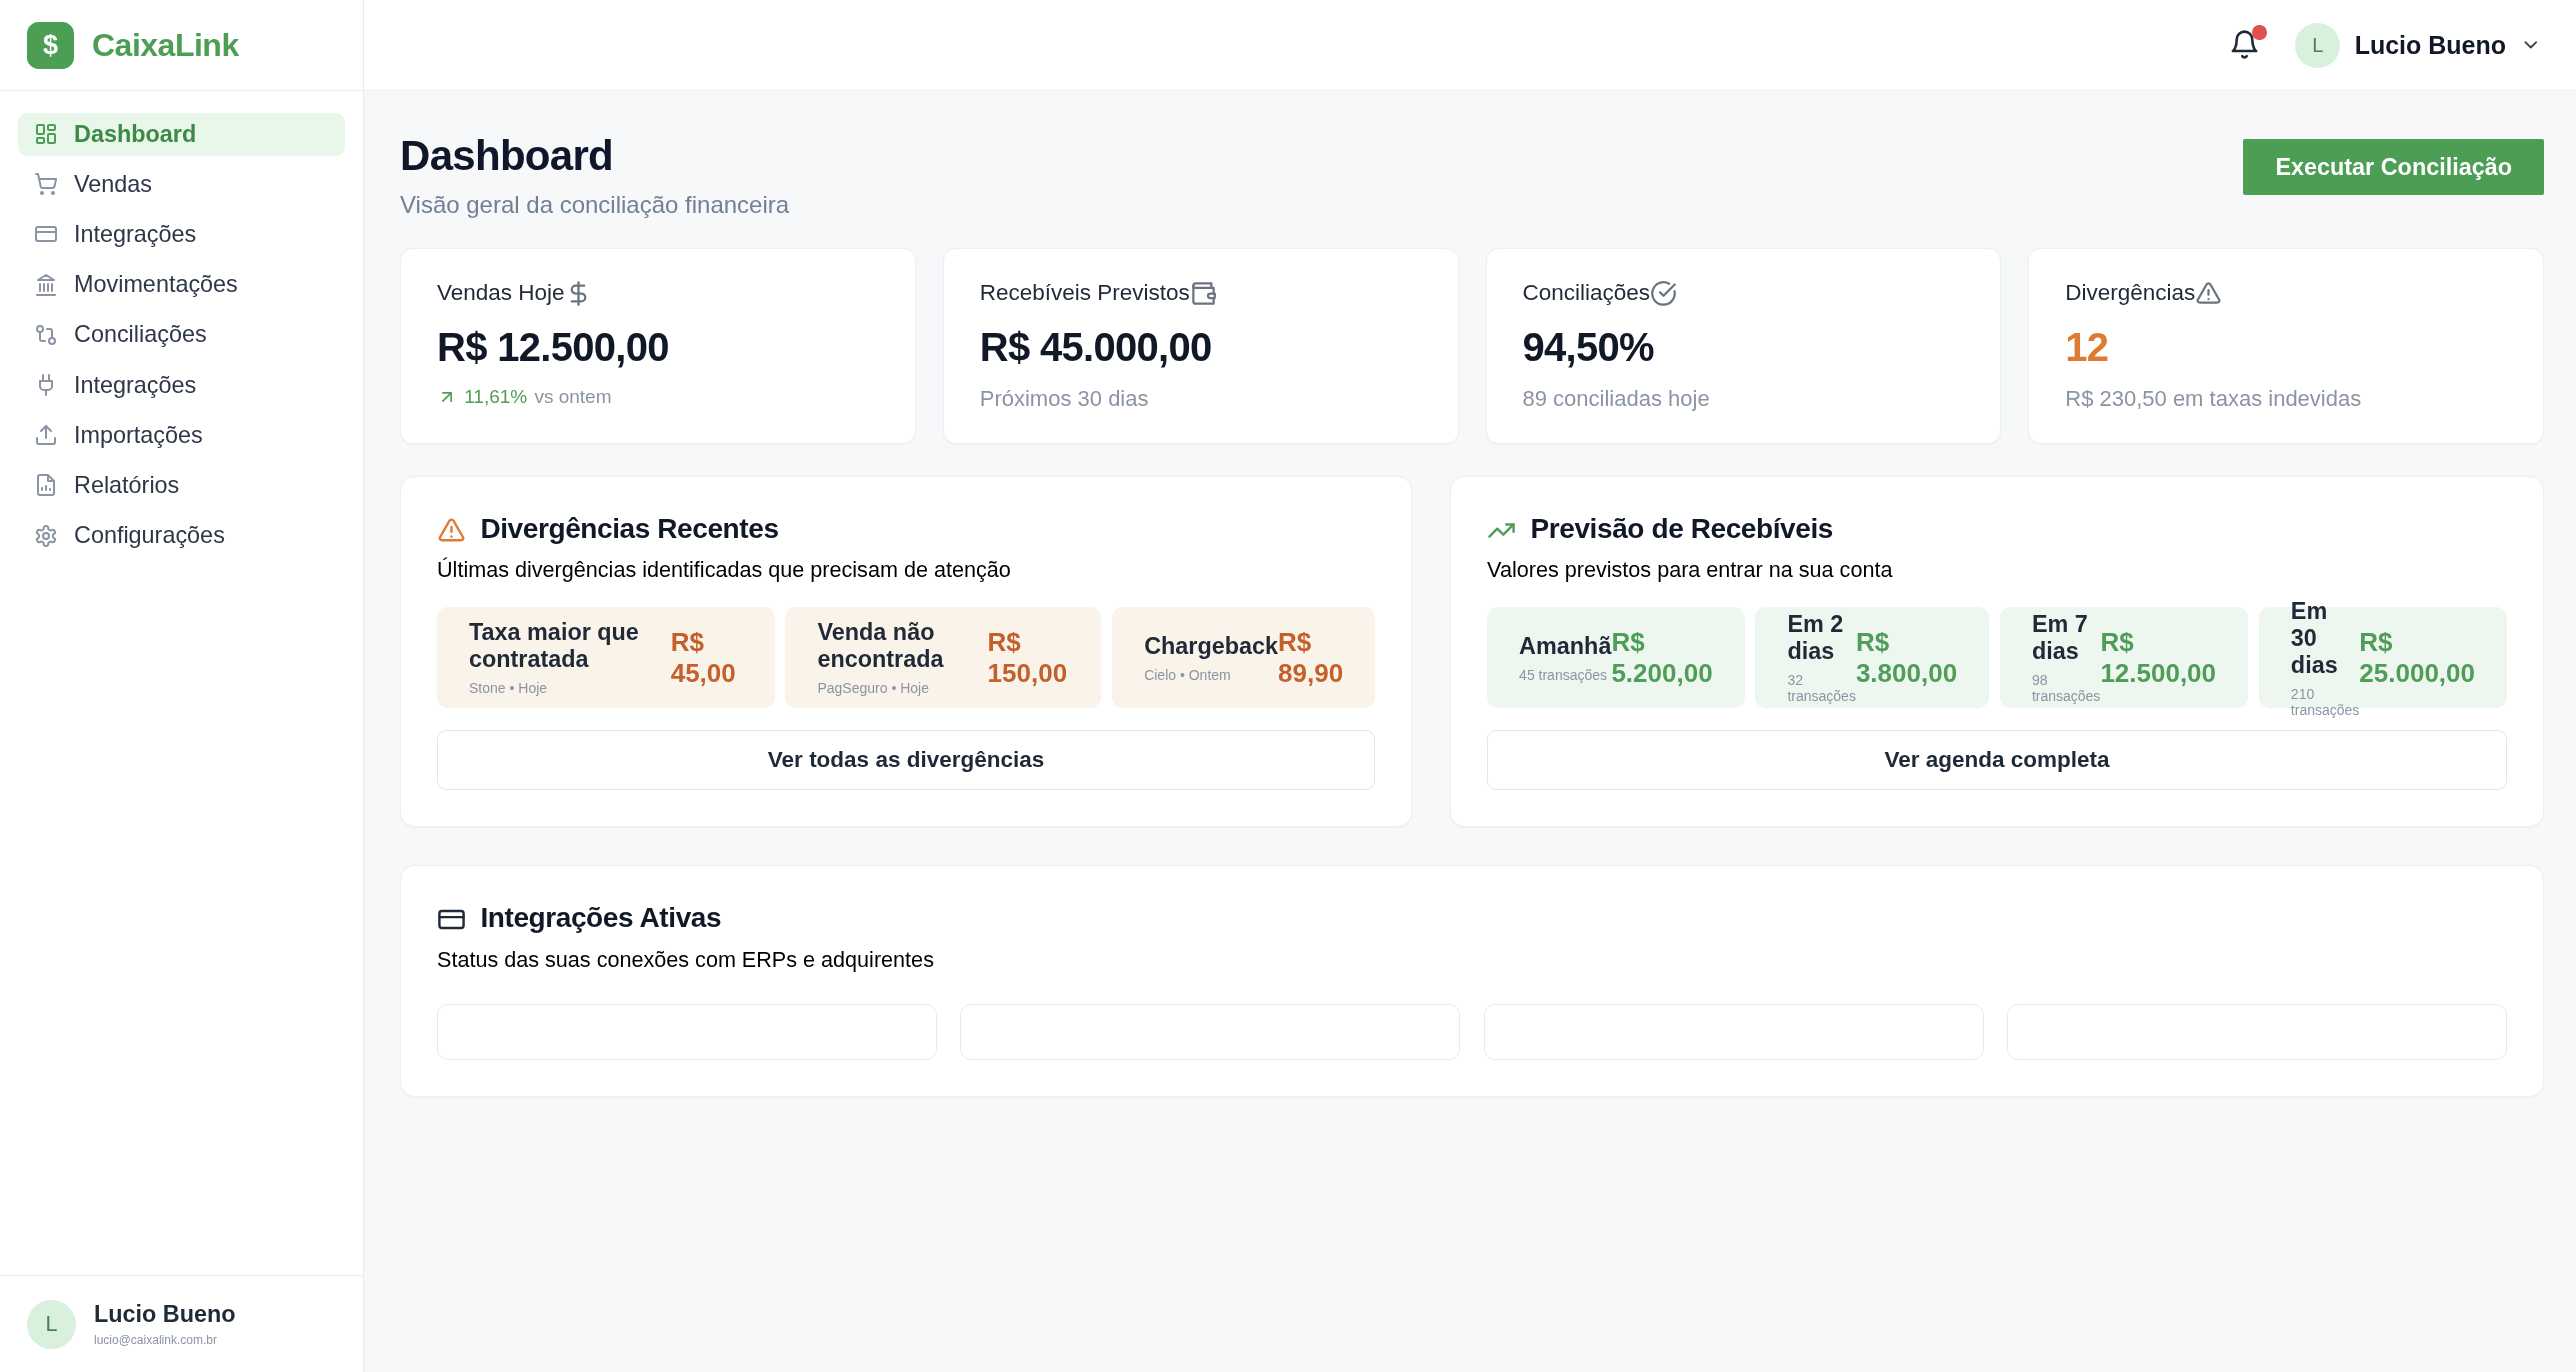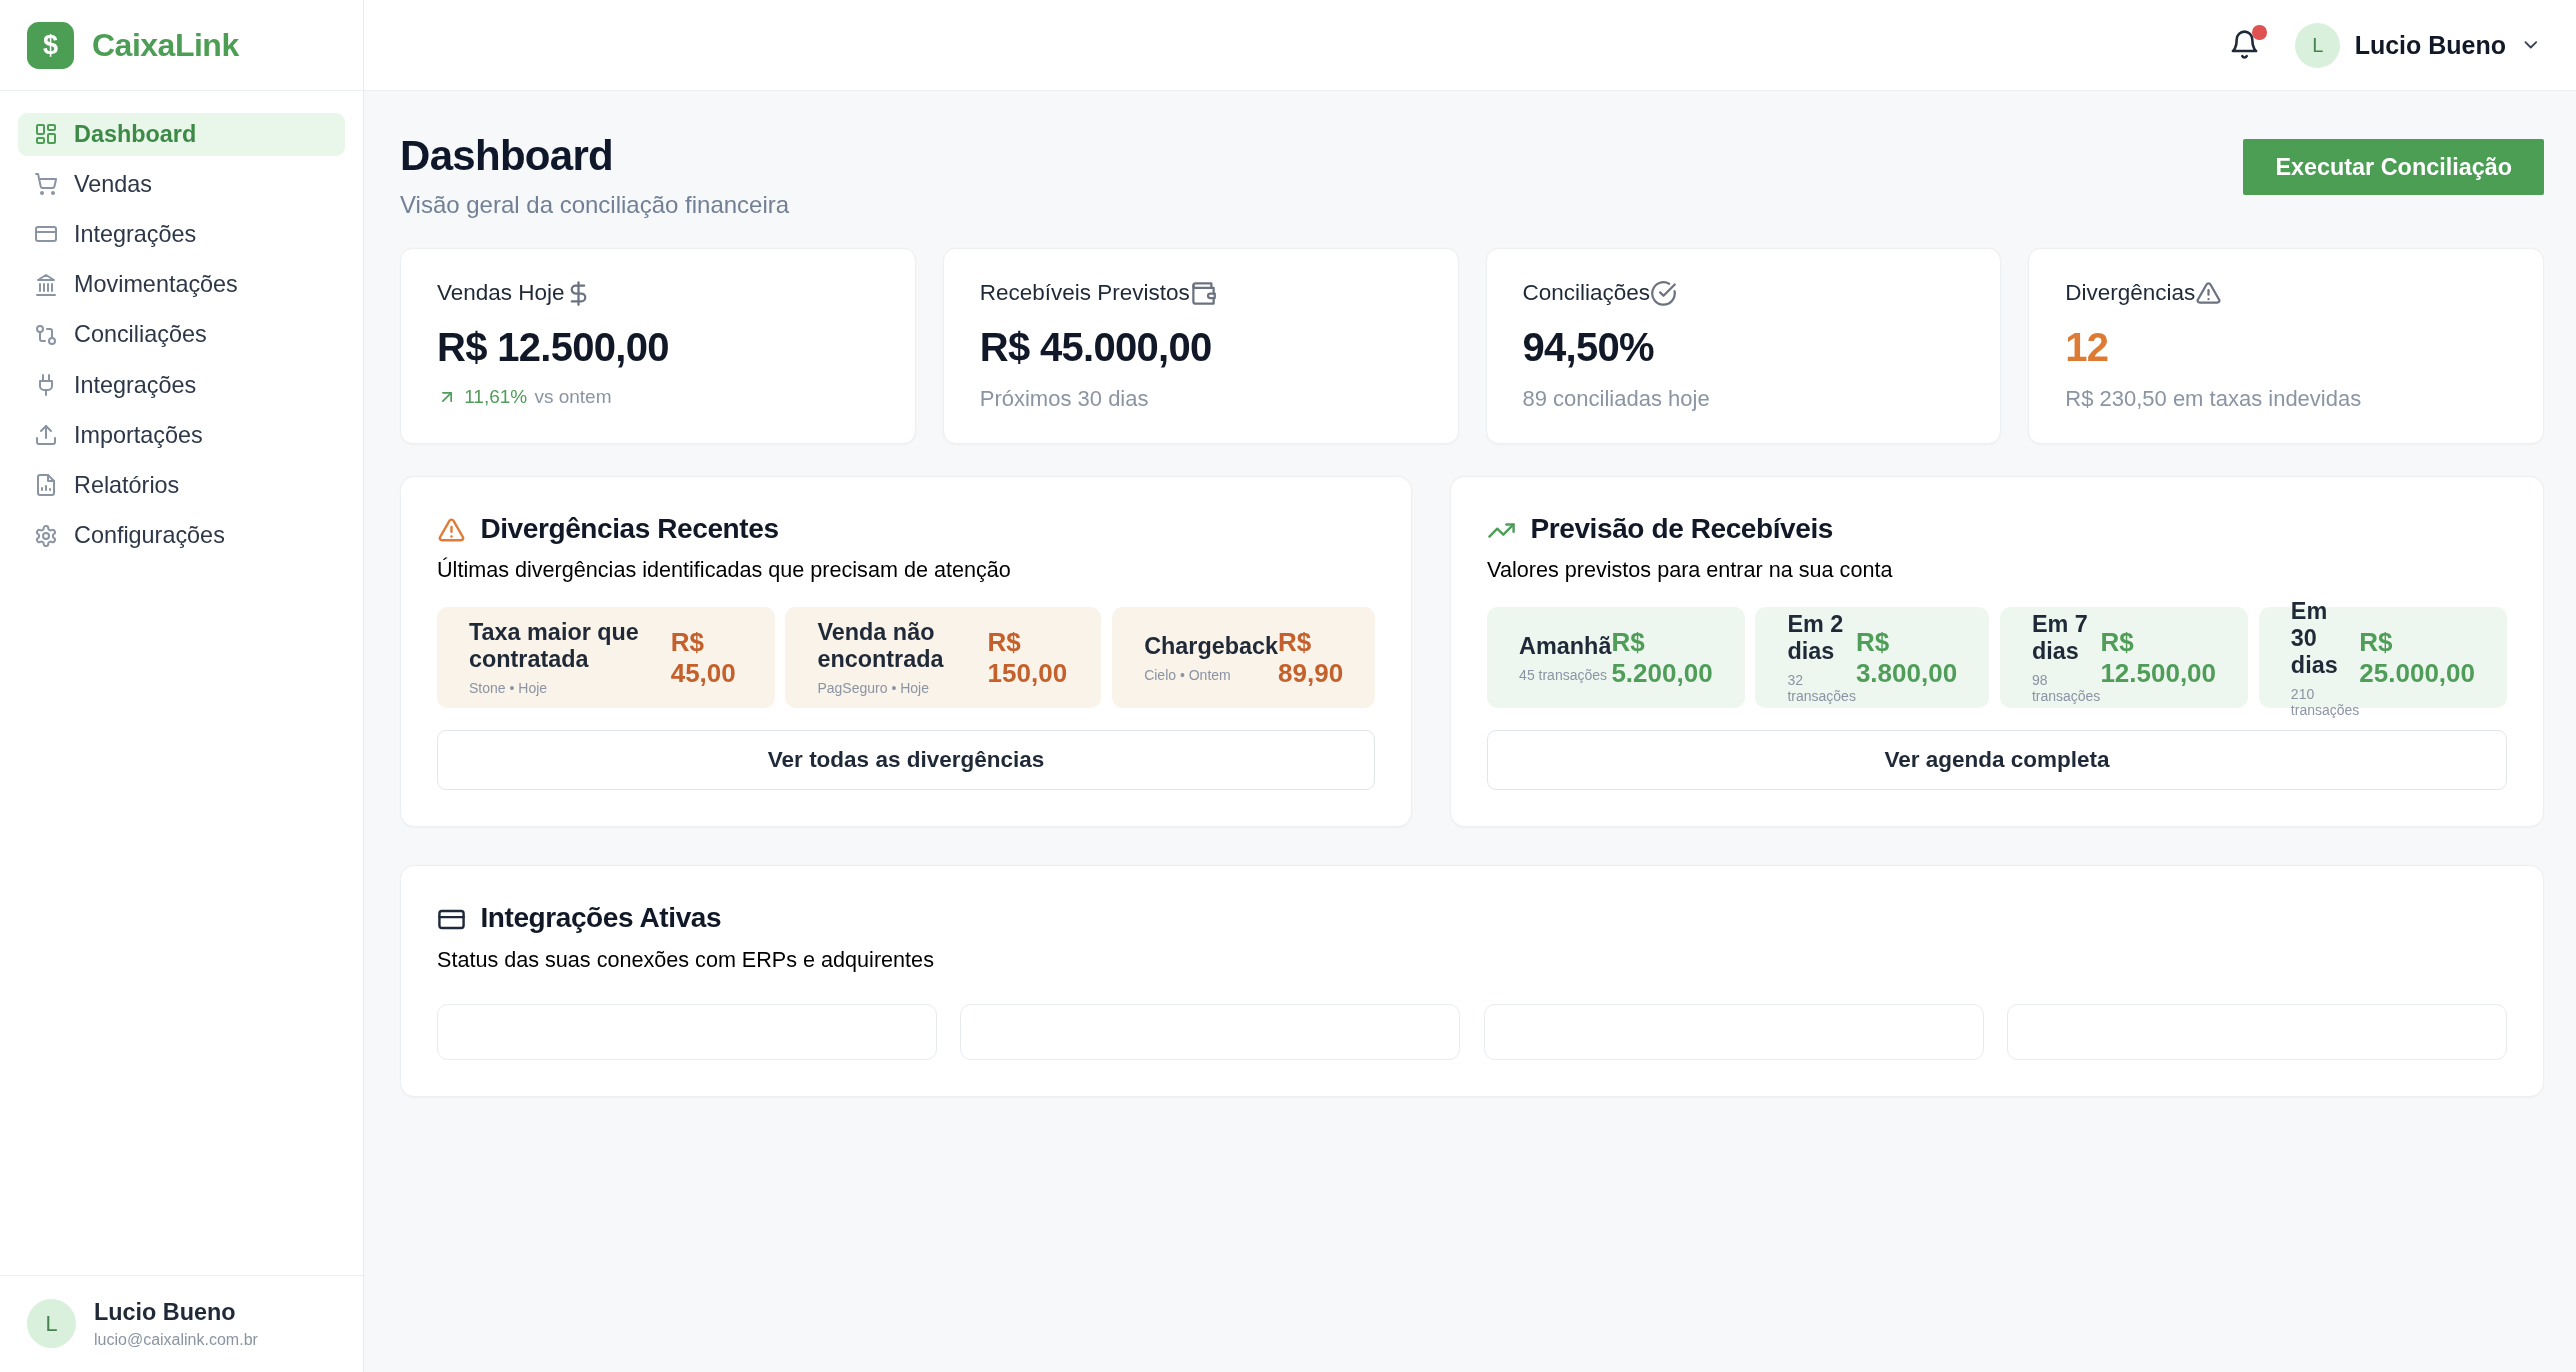--- a/index.html
+++ b/index.html
@@ -24,21 +24,21 @@
   .nav-item svg { width:24px; height:24px; color:#8a94a3; flex:0 0 auto; }
   .nav-item.active { background:#e9f6ea; color:#3d8a46; font-weight:bold; }
   .nav-item.active svg { color:#4c9e55; }
 
   .sidebar-user { margin-top:auto; border-top:0.9px solid #eceff2;
     padding:23.4px 27px; display:flex; align-items:center; gap:18px; }
   .avatar { width:49px; height:49px; border-radius:50%; background:#d9f0dc;
     color:#47824f; display:flex; align-items:center; justify-content:center;
     font-size:21.6px; flex:0 0 auto; }
   .sidebar-user .u-name { font-size:23.4px; font-weight:bold; color:#1f2937; }
-  .sidebar-user .u-email { font-size:16px; color:#8a94a3; margin-top:4.5px; }
+  .sidebar-user .u-email { font-size:12px; color:#8a94a3; margin-top:4.5px; }
 
   
   .right { flex:1; display:flex; flex-direction:column; height:100%; }
   header.topbar { height:91px; background:#ffffff; border-bottom:0.9px solid #eceff2;
     display:flex; align-items:center; justify-content:flex-end; gap:34px;
     padding:0 34px; }
   .bell-wrap { position:relative; width:32px; height:32px; cursor:pointer; }
   .bell-wrap svg { width:31px; height:31px; color:#1f2937; }
   .notif-dot { position:absolute; top:-3.6px; right:-5.4px; width:14.4px; height:14.4px;
     border-radius:50%; background:#e05252; }

